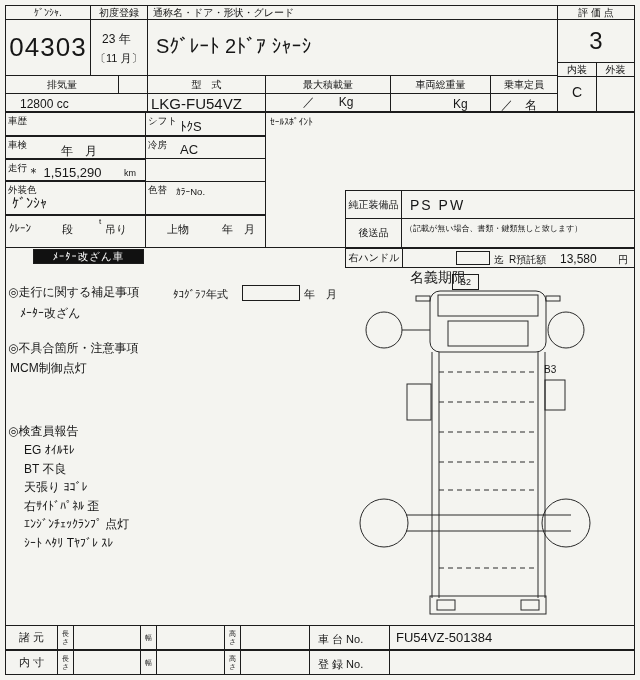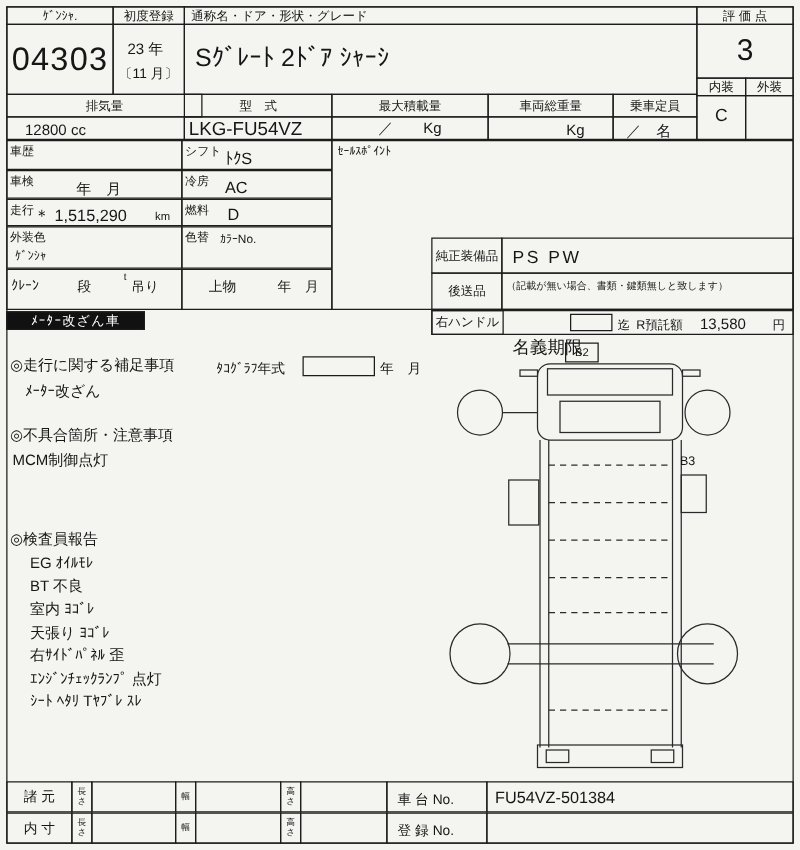--- a/index.html
+++ b/index.html
@@ -4,21 +4,21 @@
 <style>
   * { margin:0; padding:0; box-sizing:border-box; }
   html,body { width:640px; }
   body { background:#d9d9d5; font-family:"Liberation Sans","DejaVu Sans",sans-serif; color:#161616; }
   .sheet { position:relative; width:640px; height:680px; background:#f4f4f0; overflow:hidden; }
   .bx { position:absolute; border:1px solid #1c1c1c; }
   .c  { display:flex; align-items:center; justify-content:center; text-align:center; }
   .t  { position:absolute; white-space:nowrap; }
   .lbl { font-size:10px; }
   .corner { position:absolute; left:2px; top:2px; font-size:9.5px; white-space:nowrap; }
-  .badge { background:#111111; color:#ffffff; display:flex; align-items:center; justify-content:center; font-size:10.5px; letter-spacing:1px; }
+  .badge { background:#111111; color:#ffffff; display:flex; align-items:center; justify-content:center; font-size:10.5px; letter-spacing:1px;margin-left:28px; }
   .items div { font-size:12px; line-height:18.5px; white-space:nowrap; }
   .vstack { font-size:7px; line-height:8px; width:9px; word-break:break-all; text-align:center; }
   svg.truck { position:absolute; left:345px; top:268px; }
   svg.truck * { stroke:#2a2a2a; fill:none; stroke-width:1; }
 </style>
 </head>
 <body>
 
 <div class="sheet">
 
@@ -40,21 +40,21 @@
   <div class="bx c" style="left:557px;top:19px;width:78px;height:44px;font-size:24px">3</div>
   <div class="bx c lbl" style="left:557px;top:62px;width:40px;height:15px">内装</div>
   <div class="bx c lbl" style="left:596px;top:62px;width:39px;height:15px">外装</div>
   <div class="bx" style="left:557px;top:76px;width:40px;height:36px">
     <div class="t" style="left:14px;top:7px;font-size:14px">C</div>
   </div>
   <div class="bx" style="left:596px;top:76px;width:39px;height:36px">
     <div class="t" style="left:13px;top:7px;font-size:14px"></div>
   </div>
 
-  <div class="bx c lbl" style="left:5px;top:75px;width:157px;height:19px">排気量</div>
+  <div class="bx c lbl" style="left:5px;top:75px;width:114px;height:19px">排気量</div>
   <div class="bx c lbl" style="left:147px;top:75px;width:119px;height:19px">型　式</div>
   <div class="bx c lbl" style="left:265px;top:75px;width:126px;height:19px">最大積載量</div>
   <div class="bx c lbl" style="left:390px;top:75px;width:101px;height:19px">車両総重量</div>
   <div class="bx c lbl" style="left:490px;top:75px;width:68px;height:19px">乗車定員</div>
 
   <div class="bx" style="left:5px;top:93px;width:143px;height:19px">
     <div class="t" style="left:14px;top:3px;font-size:12px">12800 cc</div>
   </div>
   <div class="bx" style="left:147px;top:93px;width:119px;height:19px">
     <div class="t" style="left:3px;top:1px;font-size:15px">LKG-FU54VZ</div>
@@ -80,27 +80,23 @@
   </div>
   <div class="bx" style="left:145px;top:136px;width:121px;height:23px">
     <span class="corner">冷房</span>
     <span class="t" style="left:34px;top:5px;font-size:13px">AC</span>
   </div>
   <div class="bx" style="left:5px;top:159px;width:141px;height:22px">
     <span class="corner">走行</span>
     <span class="t" style="left:21px;top:4px;font-size:13px">＊ 1,515,290</span>
     <span class="t" style="left:118px;top:8px;font-size:9px">km</span>
   </div>
-  <div class="bx" style="left:145px;top:159px;width:121px;height:22px">
-    <span class="corner">燃料</span>
-    <span class="t" style="left:36px;top:4px;font-size:13px">D</span>
-  </div>
   <div class="bx" style="left:5px;top:181px;width:141px;height:34px">
     <span class="corner">外装色</span>
-    <span class="t" style="left:6px;bottom:3px;font-size:10px">ｹﾞﾝｼｬ</span>
+    <span class="t" style="left:6px;bottom:3px;font-size:14px">ｹﾞﾝｼｬ</span>
   </div>
   <div class="bx" style="left:145px;top:181px;width:121px;height:34px">
     <span class="corner">色替</span>
     <span class="t" style="left:30px;top:4px;font-size:9.5px">ｶﾗｰNo.</span>
   </div>
   <div class="bx" style="left:5px;top:215px;width:141px;height:33px">
     <span class="t" style="left:3px;top:6px;font-size:11px">ｸﾚｰﾝ</span>
     <span class="t" style="left:56px;top:6px;font-size:11px">段</span>
     <span class="t" style="left:93px;top:1px;font-size:8px">t</span>
     <span class="t" style="left:99px;top:6px;font-size:11px">吊り</span>
@@ -140,21 +136,20 @@
   <span class="t" style="left:304px;top:287px;font-size:11px">年　月</span>
   <div class="t" style="left:20px;top:305px;font-size:12px">ﾒｰﾀｰ改ざん</div>
 
   <div class="t" style="left:8px;top:340px;font-size:12px">◎不具合箇所・注意事項</div>
   <div class="t" style="left:10px;top:360px;font-size:12px">MCM制御点灯</div>
 
   <div class="t" style="left:8px;top:423px;font-size:12px">◎検査員報告</div>
   <div class="items" style="position:absolute;left:24px;top:441px;width:310px">
     <div>EG ｵｲﾙﾓﾚ</div>
     <div>BT 不良</div>
-    <div>室内 ﾖｺﾞﾚ</div>
     <div>天張り ﾖｺﾞﾚ</div>
     <div>右ｻｲﾄﾞﾊﾟﾈﾙ 歪</div>
     <div>ｴﾝｼﾞﾝﾁｪｯｸﾗﾝﾌﾟ 点灯</div>
     <div>ｼｰﾄ ﾍﾀﾘ Tﾔﾌﾞﾚ ｽﾚ</div>
   </div>
 
   <svg class="truck" width="290" height="357" viewBox="0 0 290 357">
     <g>
       <rect x="85" y="23" width="116" height="61" rx="10"></rect>
       <rect x="93" y="27" width="100" height="21" stroke-width="2.4"></rect>

